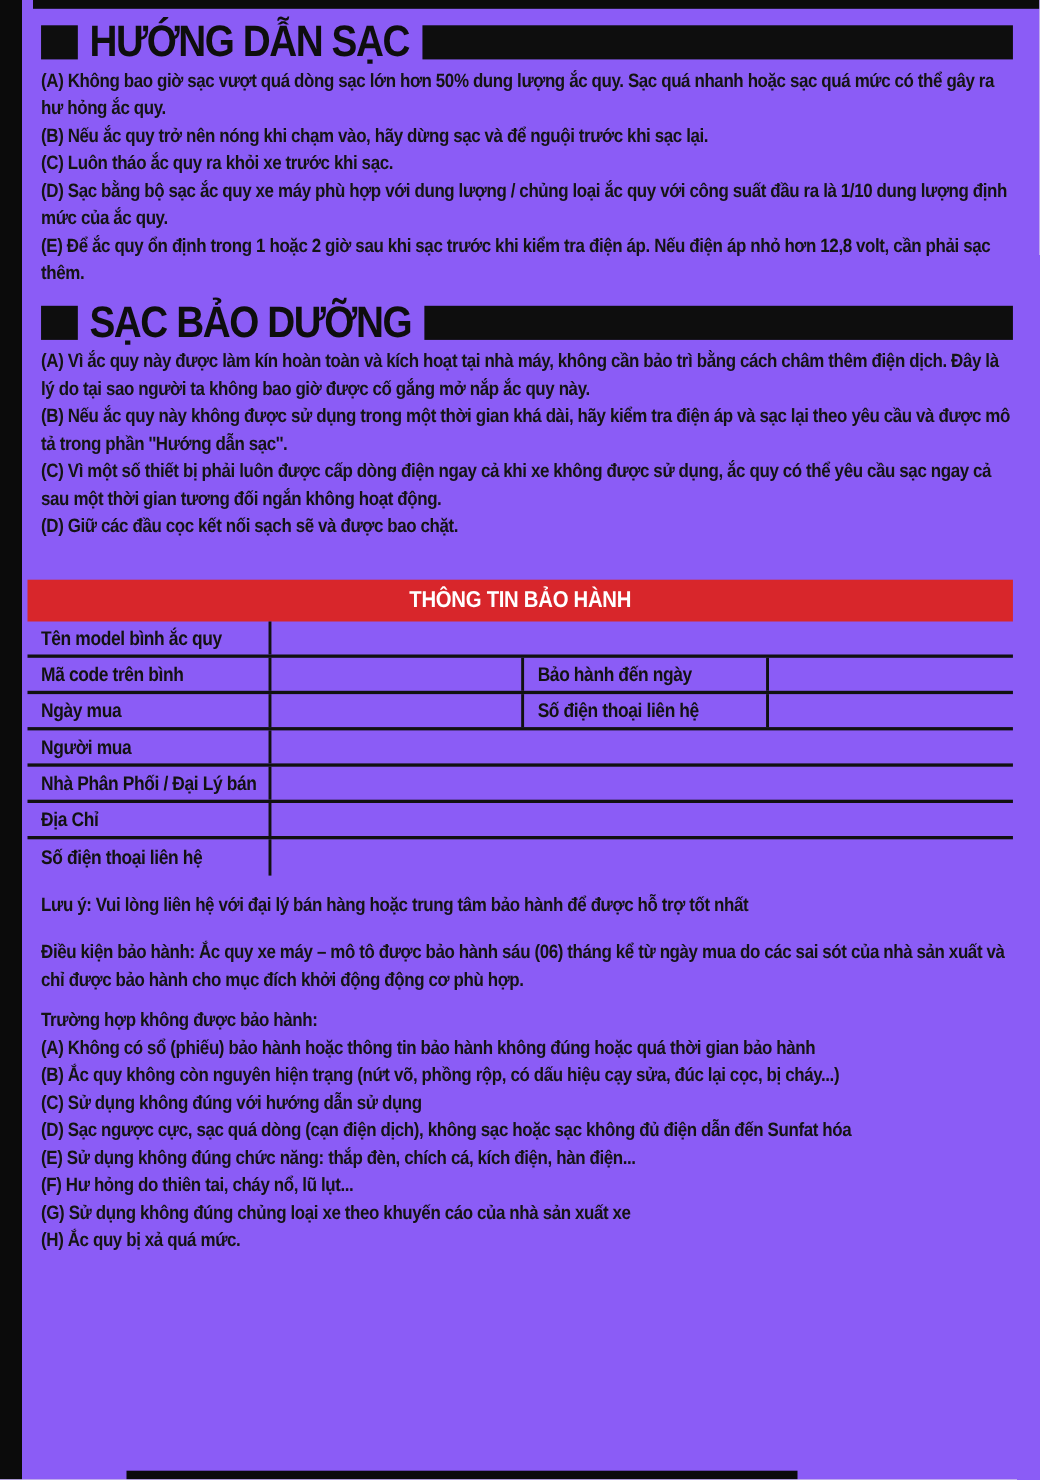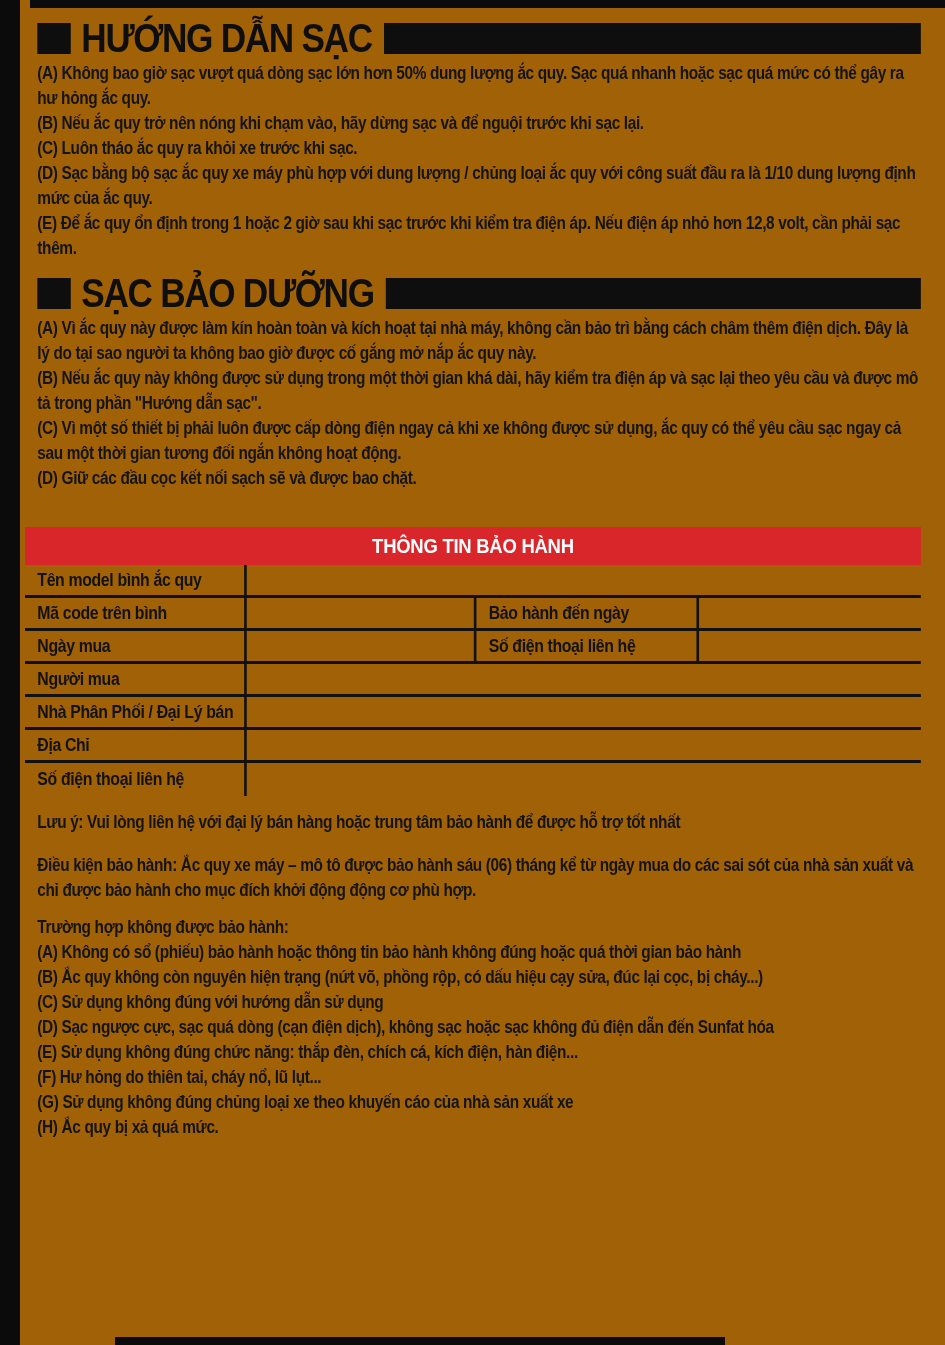--- a/index.html
+++ b/index.html
@@ -1,19 +1,19 @@
 <!DOCTYPE html>
 <html><head>
 <meta charset="utf-8">
 <style>
   * { margin:0; padding:0; box-sizing:border-box; }
   html,body { background:#e8e8e8; }
   .page {
     position:relative; width:945px; height:1345px;
-    background:#a16207; overflow:hidden;
+    background:#8b5cf6; overflow:hidden;
     font-family:"Liberation Sans","DejaVu Sans",sans-serif;
     color:#161616;
     padding-left:45px;
   }
   .edge-left  { position:absolute; left:0; top:0; width:20px; height:1345px; background:#0b0b0b; }
   .edge-top   { position:absolute; left:30px; top:0; right:0; height:8px; background:#0b0b0b; }
   .scan-bar-bottom { position:absolute; left:115px; bottom:0; width:610px; height:8px; background:#0b0b0b; }
 
   .content {
     position:absolute; left:25px; top:0;

